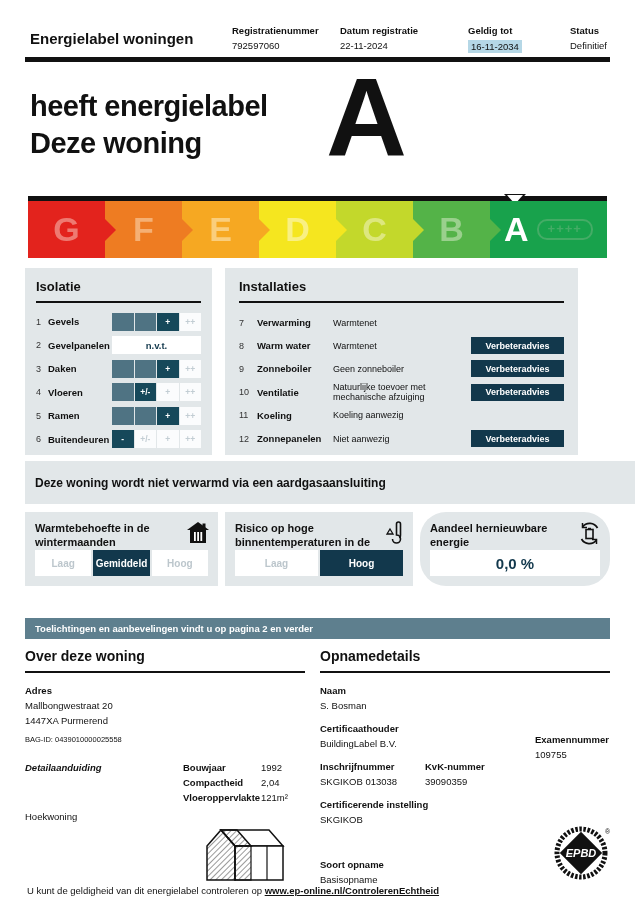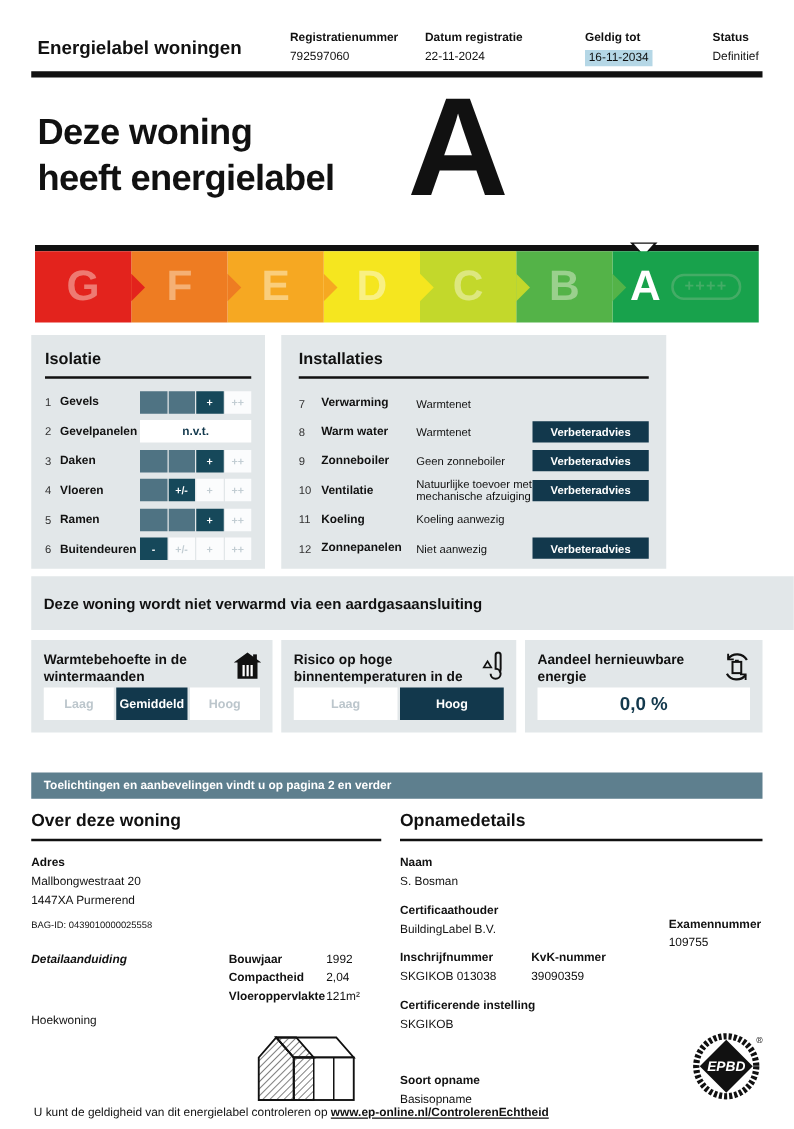--- a/index.html
+++ b/index.html
@@ -27,21 +27,21 @@
     border-top:11px solid transparent; border-bottom:11px solid transparent; }
   .seg.wide::after { display:none; }
   .pill { margin-left:8px; border:2px solid #44ac66; color:#44ac66; border-radius:10px; font-size:13px; font-weight:bold;
     letter-spacing:1px; padding:1px 9px 2px; line-height:14px; }
   .pointer-b { position:absolute; left:476px; top:-7px; width:0; height:0; border-left:11px solid transparent; border-right:11px solid transparent; border-top:12px solid #111; }
   .pointer-w { position:absolute; left:479px; top:-6px; width:0; height:0; border-left:8px solid transparent; border-right:8px solid transparent; border-top:9px solid #fff; }
 
   
   .gpanel { position:absolute; background:#e2e7e9; }
   .p-iso { left:25px; top:268px; width:187px; height:187px; padding:11px 11px 0; }
-  .p-ins { left:225px; top:268px; width:308px; height:187px; padding:11px 14px 0; }
+  .p-ins { left:225px; top:268px; width:353px; height:187px; padding:11px 14px 0; }
   .ptitle { font-size:13px; font-weight:bold; padding-bottom:7px; border-bottom:2px solid #111; }
   .iso-row { display:flex; align-items:center; height:23.5px; }
   .iso-row .num, .ins-row .num { font-size:9px; width:12px; color:#333; }
   .iso-row .lbl { font-size:9.5px; font-weight:bold; flex:1; }
   .scale { display:flex; gap:1px; width:89px; }
   .scale .cell { flex:1; height:18px; display:flex; align-items:center; justify-content:center; font-size:8.5px; font-weight:bold; }
   .cell.past { background:#4f7383; color:#4f7383; }
   .cell.current { background:#16485a; color:#fff; }
   .cell.future { background:#fbfcfd; color:#c2cdd3; }
   .nvt-box { width:89px; height:18px; background:#fff; color:#12384c; font-size:9.5px; font-weight:bold; display:flex; align-items:center; justify-content:center; }
@@ -52,21 +52,21 @@
   .ins-row .val { font-size:9px; flex:1; }
   .advice-btn { background:#12384c; color:#fff; border:none; font-family:inherit; font-size:9px; font-weight:bold; width:93px; height:17px; cursor:pointer; }
 
   
   .gas { left:25px; top:461px; width:634px; height:43px; display:flex; align-items:center; padding-left:10px; font-size:12px; font-weight:bold; }
 
   
   .ind { top:512px; height:74px; padding:10px; }
   .ind-1 { left:25px; width:193px; }
   .ind-2 { left:225px; width:188px; }
-  .ind-3 { left:420px; width:190px; }
+  .ind-3 { left:420px; width:190px;border-radius:26px; }
   .ind-title { font-size:11px; font-weight:bold; line-height:13.5px; padding-right:28px; }
   .ind-icon { position:absolute; top:9px; right:8px; }
   .optgroup { position:absolute; left:10px; right:10px; bottom:10px; height:26px; display:flex; gap:2px; }
   .opt { flex:1; display:flex; align-items:center; justify-content:center; font-size:10px; font-weight:bold; background:#fff; color:#bcc6cc; }
   .opt.selected { background:#12384c; color:#fff; }
   .valbox { position:absolute; left:10px; right:10px; bottom:10px; height:26px; background:#fff; color:#12384c;
     font-size:15px; font-weight:bold; display:flex; align-items:center; justify-content:center; }
 
   
   .ribbon { position:absolute; left:25px; top:618px; width:585px; height:21px; background:#5e7f8e; color:#fff; font-size:9.5px;
@@ -114,22 +114,22 @@
     <div class="lbl">Geldig tot</div>
     <div class="val hl">16-11-2034</div>
   </div>
   <div class="hdr-field" style="left:570px">
     <div class="lbl">Status</div>
     <div class="val">Definitief</div>
   </div>
   <div class="hdr-rule"></div>
 
   <div class="hero-text">
+    <div>heeft energielabel</div>
     <div>Deze woning</div>
-    <div>heeft energielabel</div>
   </div>
   <div class="hero-A">A</div>
 
   <div class="ebar">
     <div class="seg" style="background: rgb(227, 35, 29); --c: #e3231d; z-index: 10;">
         <span class="seg-letter" style="color: rgb(238, 122, 114);">G</span>
       </div>
     <div class="seg" style="background: rgb(238, 124, 34); --c: #ee7c22; z-index: 9;">
         <span class="seg-letter" style="color: rgb(245, 176, 116);">F</span>
       </div>

